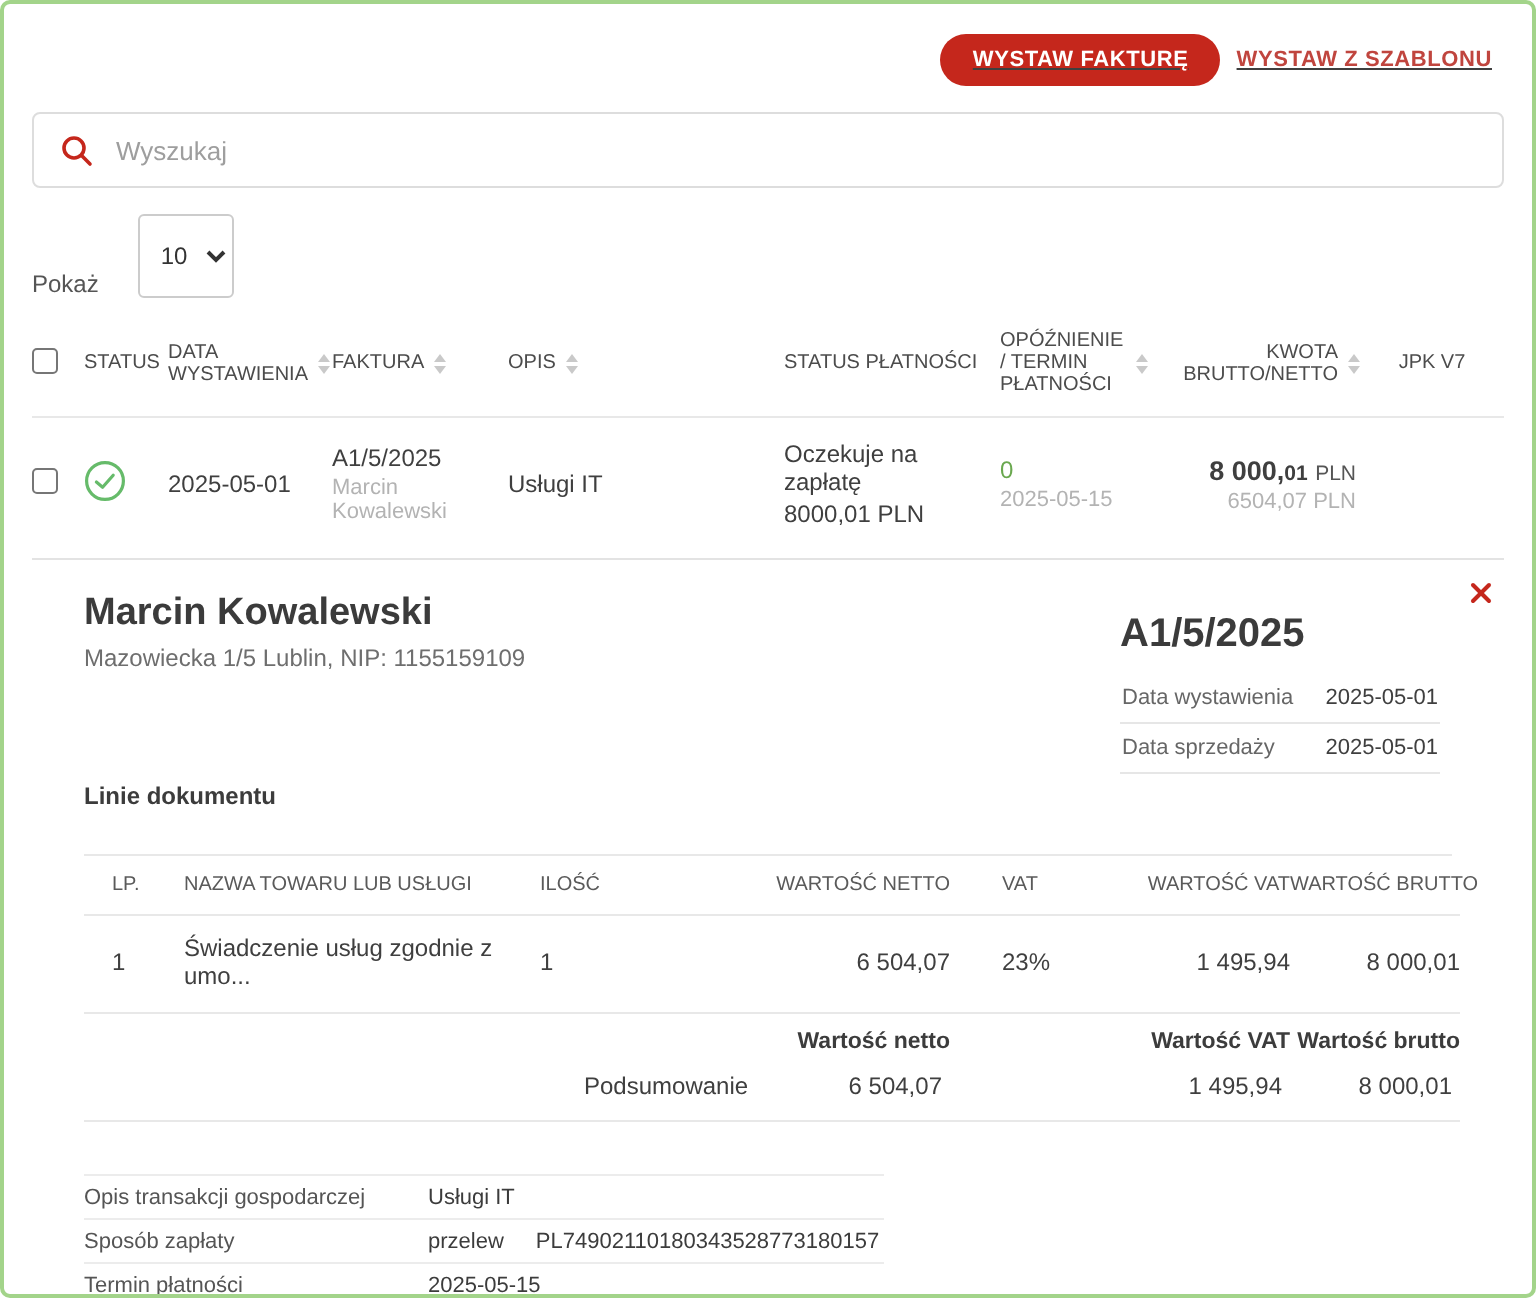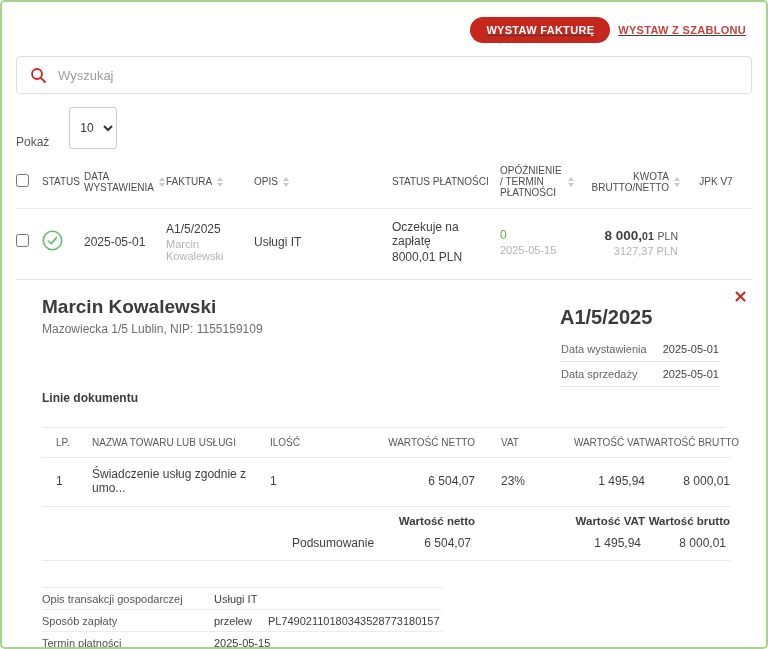--- a/index.html
+++ b/index.html
@@ -151,21 +151,21 @@
       <div class="c-paystatus">
         <div>Oczekuje na zapłatę</div>
         <div style="margin-top:2px;">8000,01 PLN</div>
       </div>
       <div class="c-delay">
         <div class="green-num">0</div>
         <div class="sub">2025-05-15</div>
       </div>
       <div class="c-amount">
         <div class="amount-main"><span>8 000,</span><span class="amount-cents">01</span> <span class="amount-cur">PLN</span></div>
-        <div class="sub">3127,37 PLN</div>
+        <div class="sub">6504,07 PLN</div>
       </div>
       <div class="c-jpk"></div>
     </div>
 
     <div class="detail">
       <button class="close-x">
         <svg width="11" height="11" viewBox="0 0 11 11">
             <line x1="1.5" y1="1.5" x2="9.5" y2="9.5" stroke="#c5271c" stroke-width="2" stroke-linecap="round"></line>
             <line x1="9.5" y1="1.5" x2="1.5" y2="9.5" stroke="#c5271c" stroke-width="2" stroke-linecap="round"></line>
           </svg>

